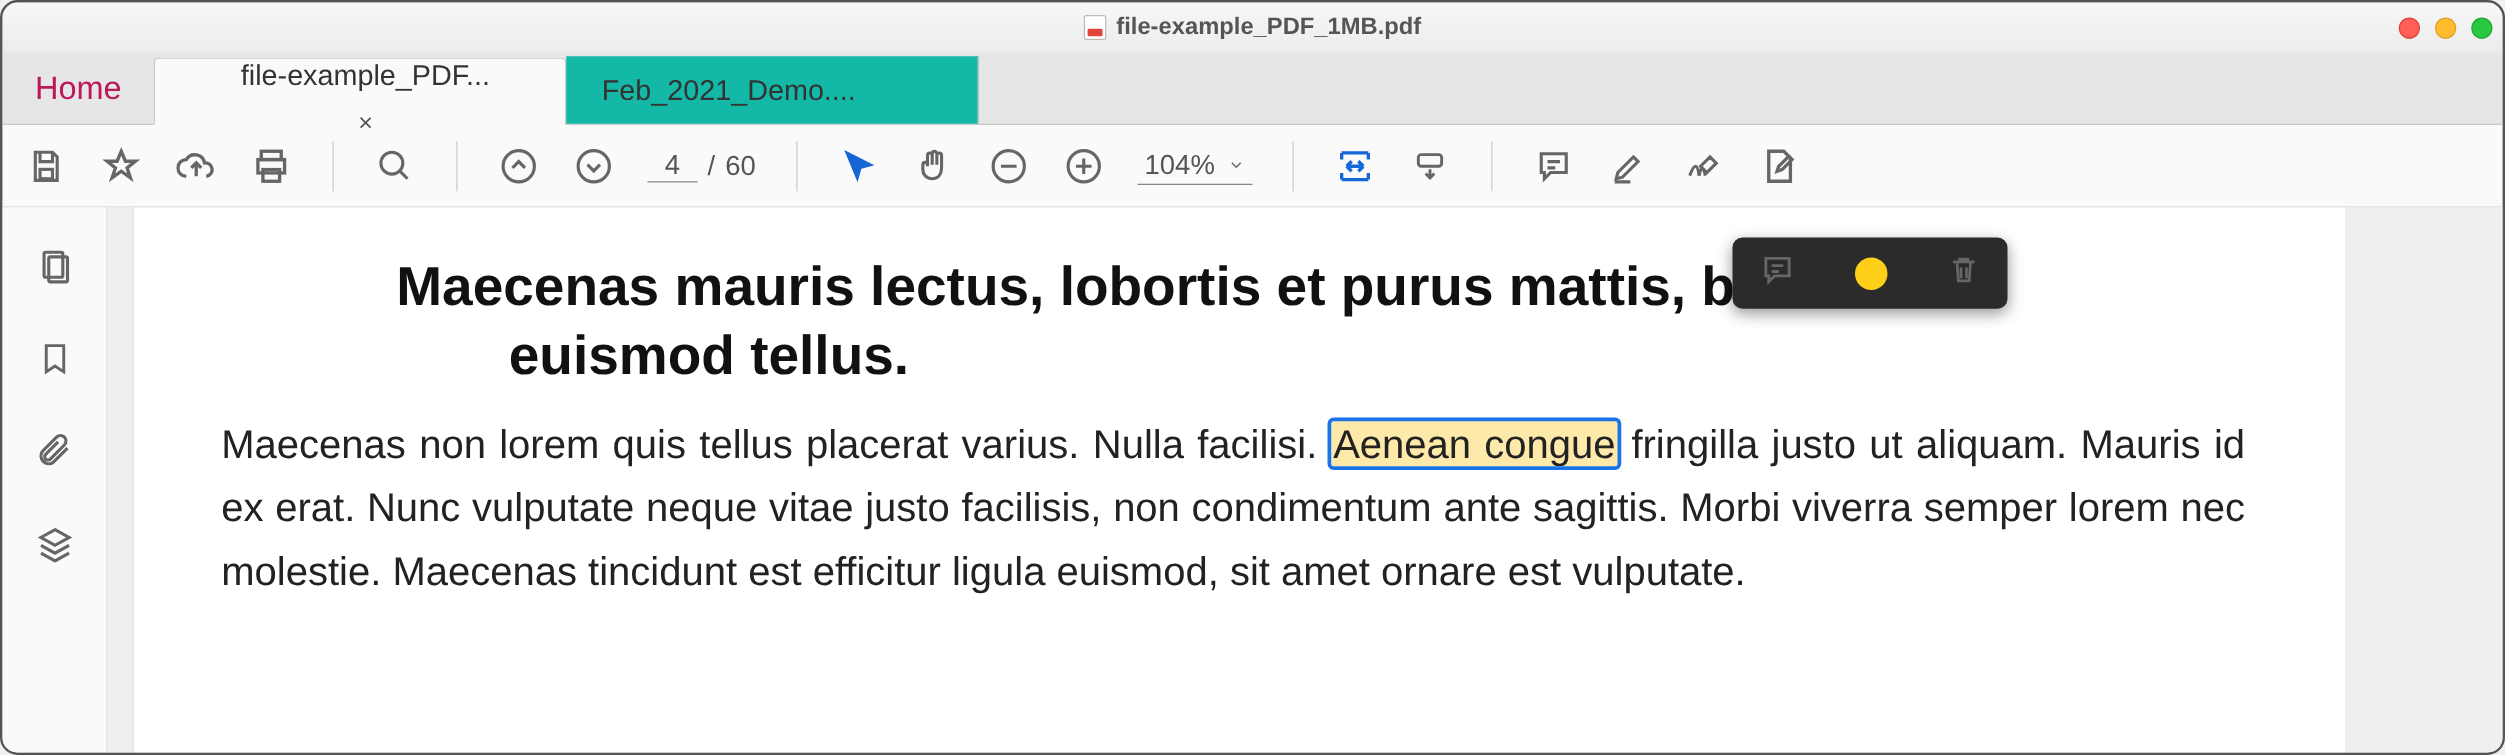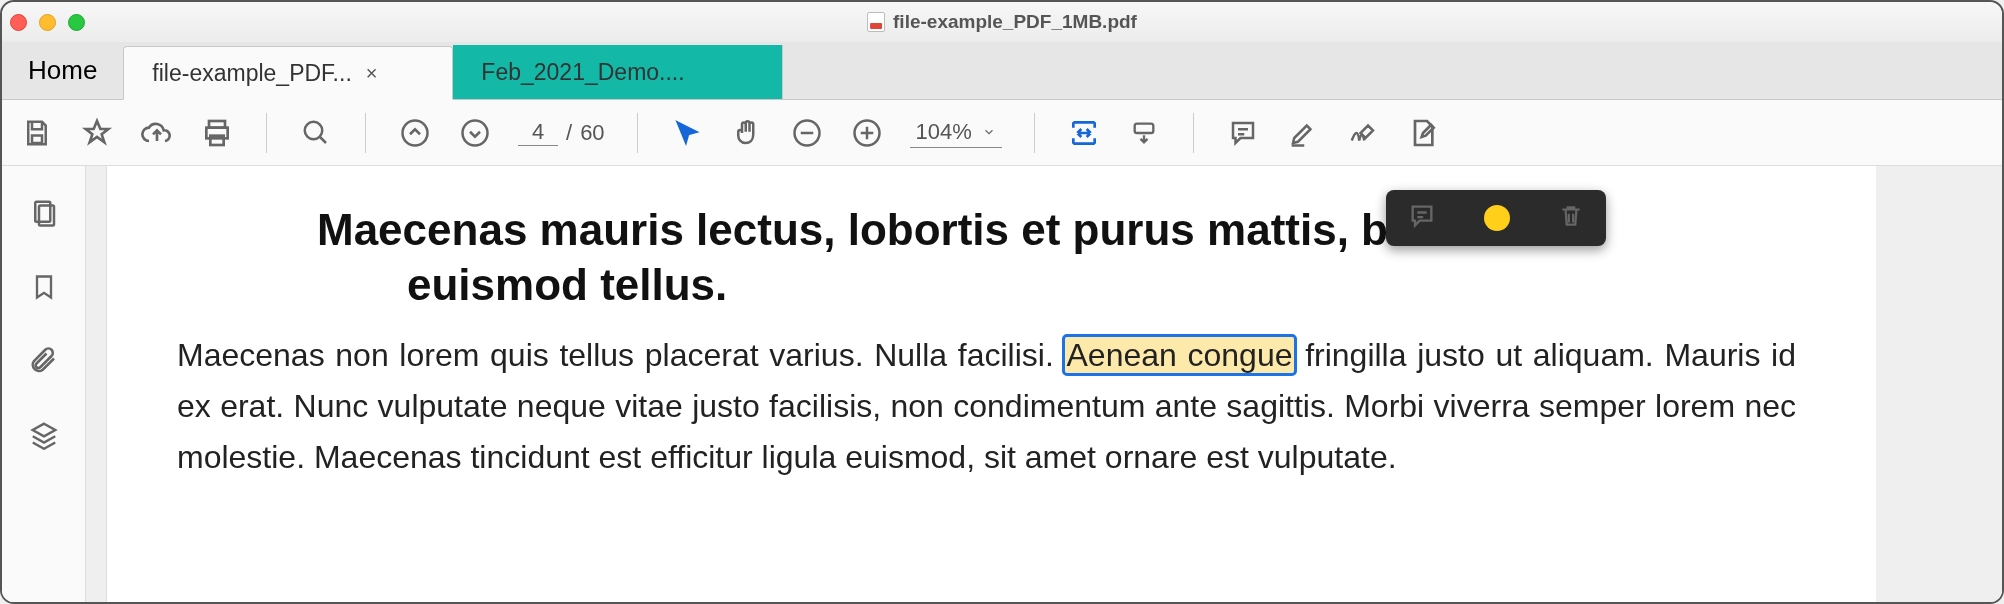--- a/index.html
+++ b/index.html
@@ -14,20 +14,21 @@
   }
   .titlebar {
     height: 40px;
     background: linear-gradient(#f7f7f7, #ececec);
     display: flex;
     align-items: center;
     padding: 0 8px;
     position: relative;
     border-top-left-radius: 12px;
     border-top-right-radius: 12px;
+    justify-content: flex-end;
   }
   .traffic { display: flex; gap: 12px; }
   .traffic .dot { width: 17px; height: 17px; border-radius: 50%; }
   .dot.red { background: #ff5f57; border:1px solid #e14038;}
   .dot.yellow { background: #febc2e; border:1px solid #dfa022;}
   .dot.green { background: #28c840; border:1px solid #1fa733;}
   .title-center {
     position: absolute;
     left: 50%;
     transform: translateX(-50%);
@@ -45,21 +46,21 @@
   .tabbar {
     height: 58px;
     background: #e6e6e6;
     display: flex;
     align-items: flex-end;
     border-bottom: 1px solid #c8c8c8;
   }
   .tab-link {
     padding: 0 26px;
     font-size: 26px;
-    color: #000000;
+    color: #be185d;
     height: 58px;
     display:flex;align-items:center;
   }
   .doc-tab {
     display:flex;align-items:center;
     height: 54px;
     padding: 0 20px 0 28px;
     font-size: 23px;
     color:#333;
     background: #14b8a6;
@@ -67,20 +68,21 @@
     gap:14px;
     min-width: 330px;
   }
   .doc-tab.active {
     background: #fafafa;
     border-top:1px solid #c8c8c8;
     border-left:1px solid #c8c8c8;
     border-bottom:1px solid #fafafa;
     margin-bottom:-1px;
     border-radius:4px 4px 0 0;
+    flex-direction:column;
   }
   .doc-tab .close { font-size:20px; color:#555; }
   .toolbar {
     height: 66px;
     background: #fafafa;
     display:flex;
     align-items:center;
     padding: 0 18px;
     gap: 26px;
     border-bottom:1px solid #ddd;

